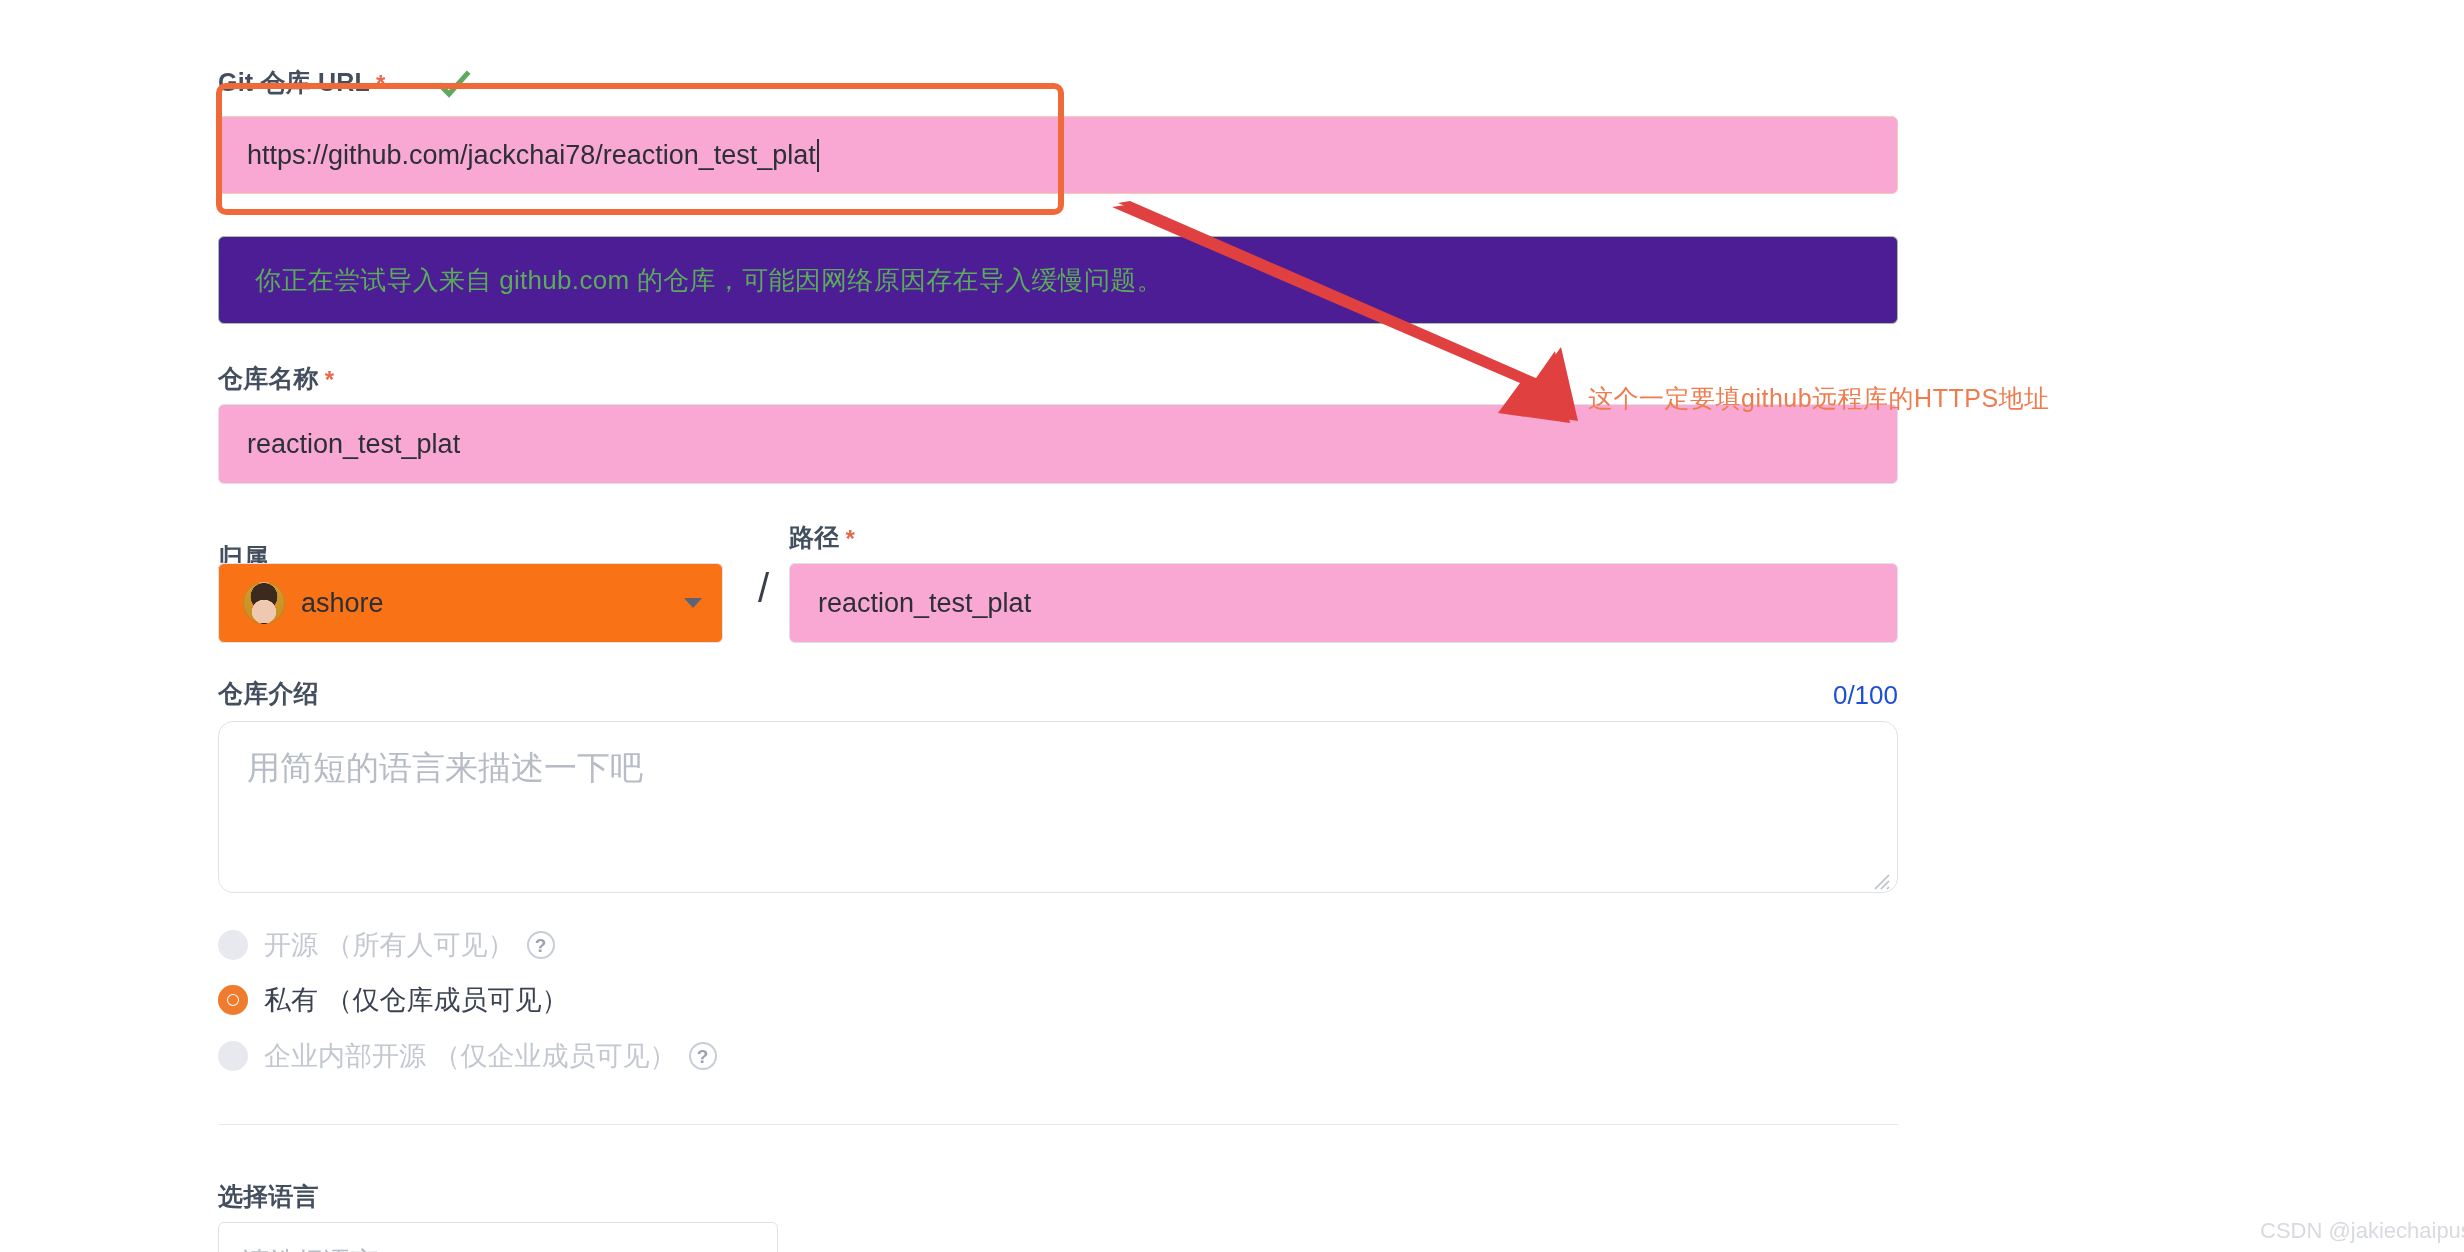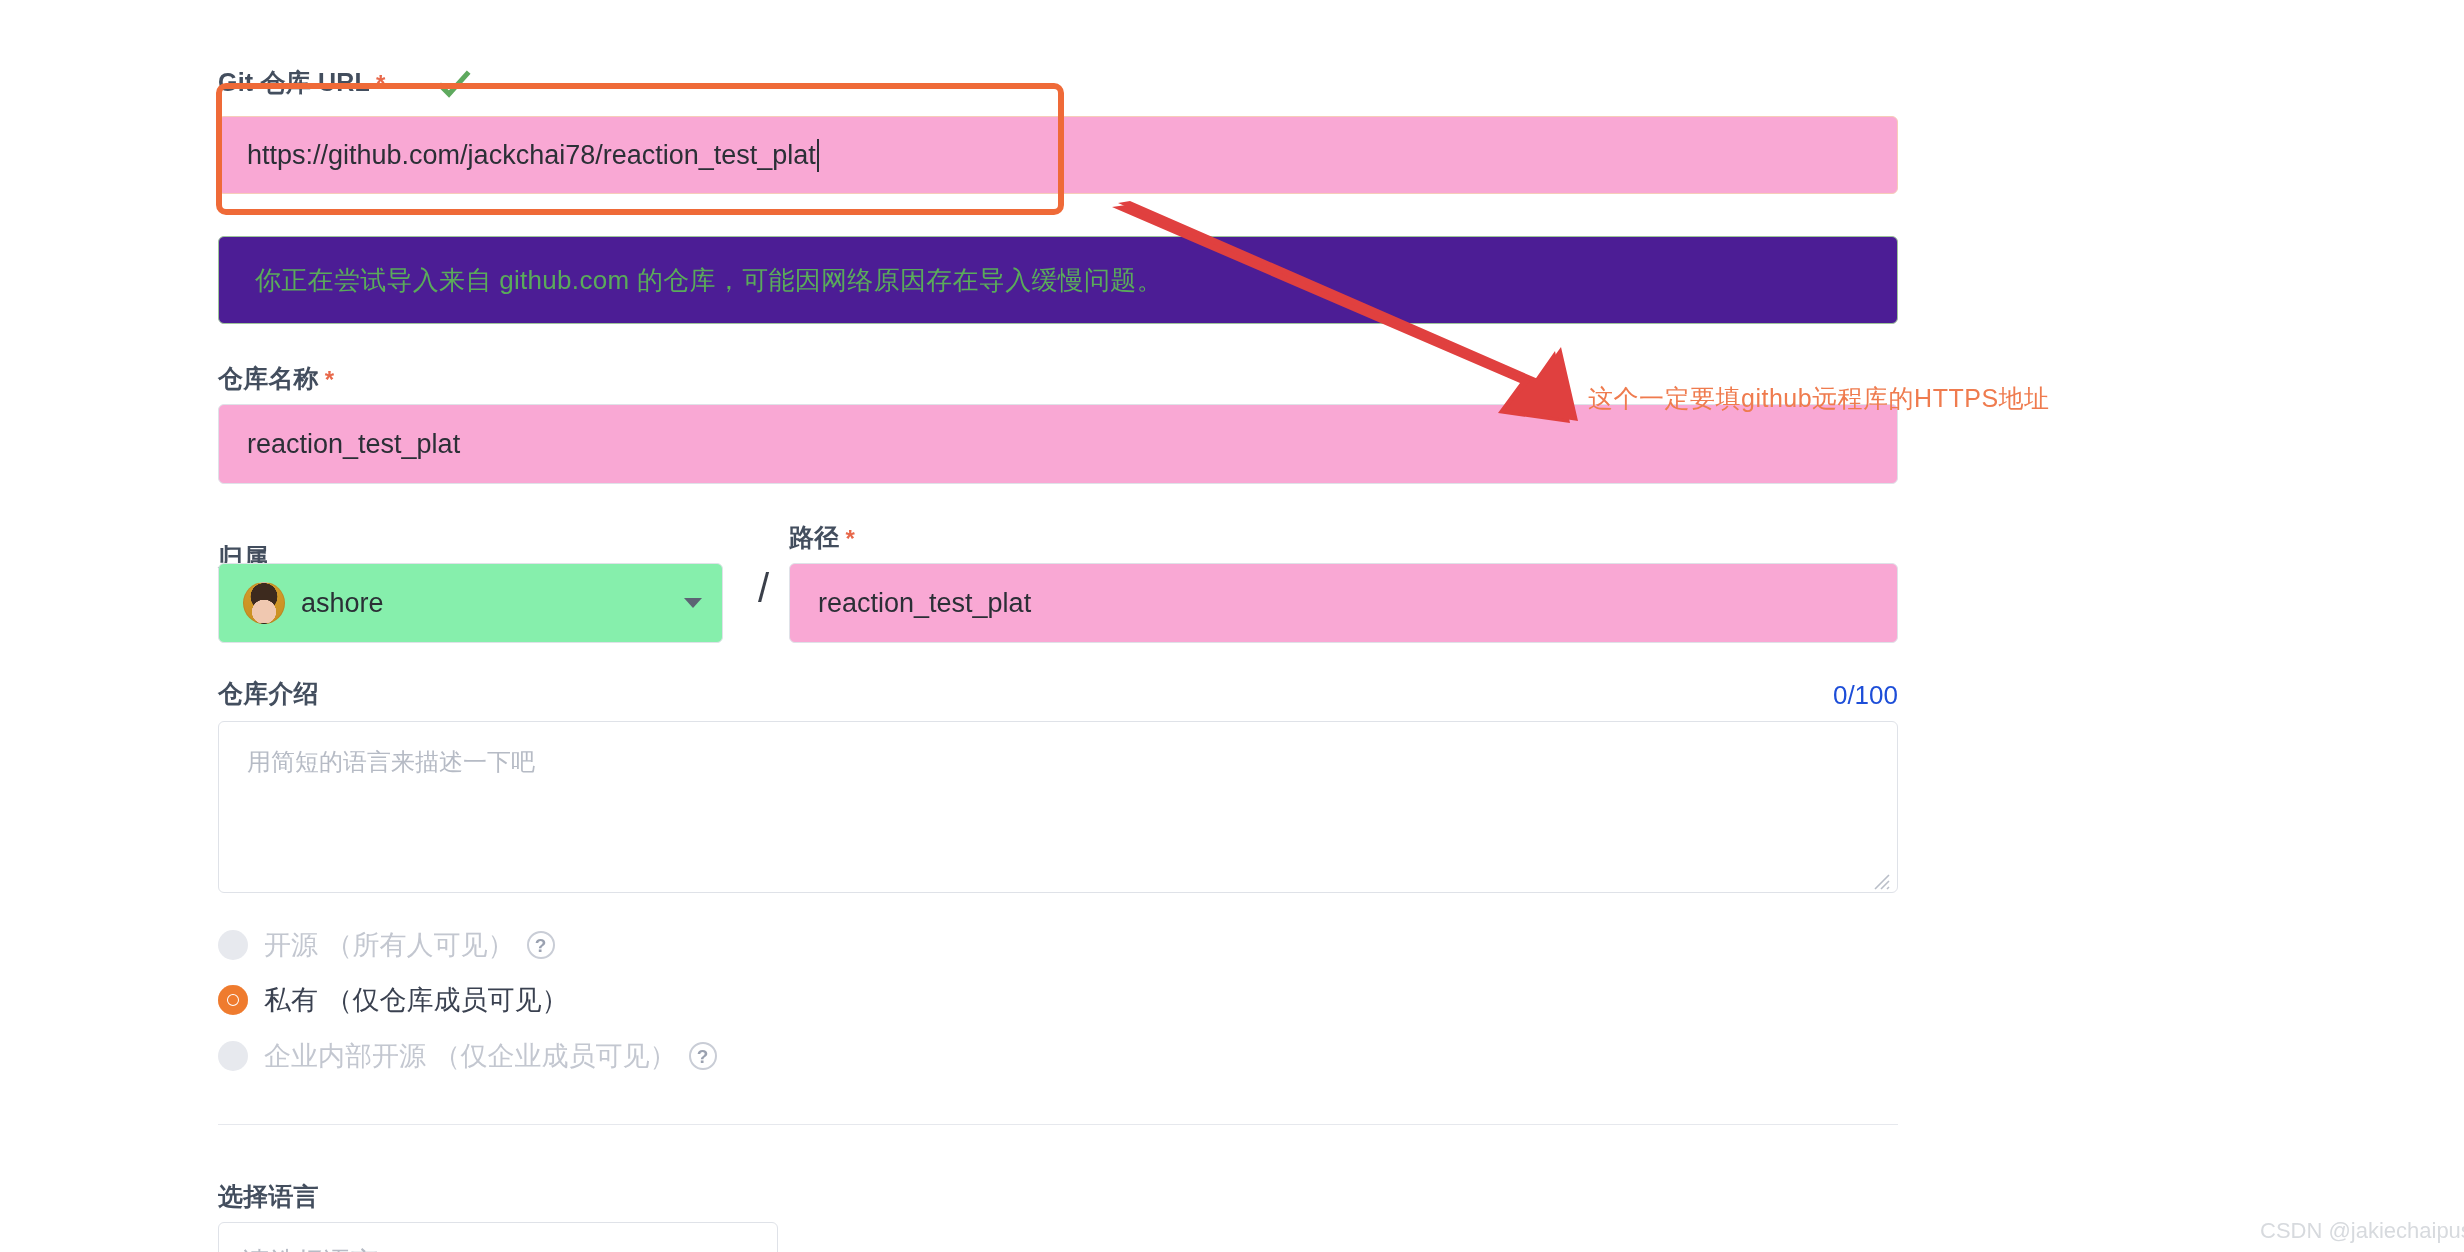--- a/index.html
+++ b/index.html
@@ -135,21 +135,21 @@
   }
   #owner-select {
     position: absolute;
     left: 218px;
     top: 563px;
     width: 505px;
     height: 80px;
     box-sizing: border-box;
     border: 1px solid #dfe2e8;
     border-radius: 6px;
-    background: #86efac;
+    background: #f97316;
     display: flex;
     align-items: center;
     padding: 0 20px 0 24px;
   }
   #owner-avatar {
     width: 42px;
     height: 42px;
     border-radius: 50%;
     background:
       radial-gradient(circle at 50% 72%, #f0c8b0 0 34%, rgba(0,0,0,0) 35%),
@@ -209,24 +209,24 @@
     color: #1d4ed8;
   }
   #desc-textarea {
     position: absolute;
     left: 218px;
     top: 721px;
     width: 1680px;
     height: 172px;
     box-sizing: border-box;
     border: 1px solid #dfe2e8;
-    border-radius: 6px;
+    border-radius: 15px;
     background: #ffffff;
     padding: 24px 28px;
-    font-size: 24px;
+    font-size: 33px;
     color: #b6bbc5;
     font-family: "Liberation Sans", "DejaVu Sans", sans-serif;
     position: absolute;
   }
   #desc-resize {
     position: absolute;
     left: 1872px;
     top: 872px;
     width: 18px;
     height: 18px;

